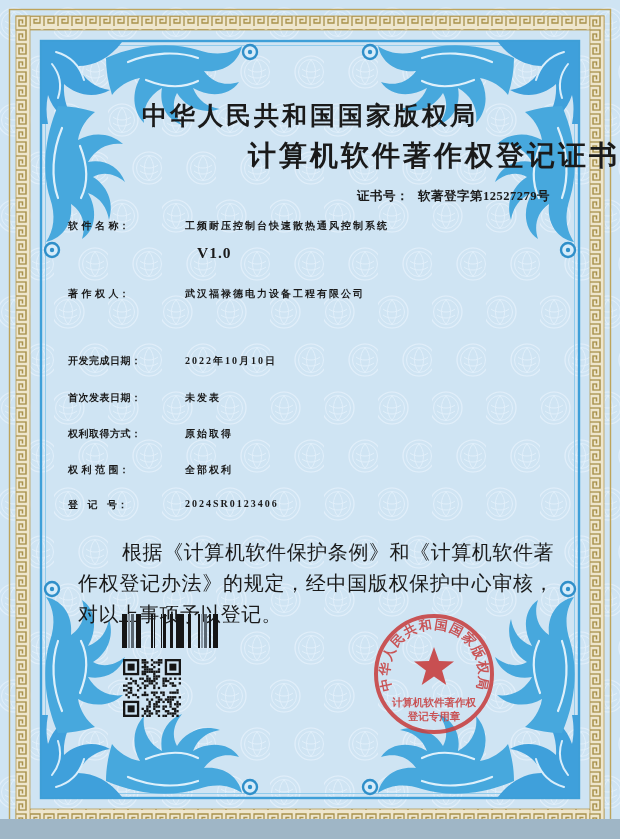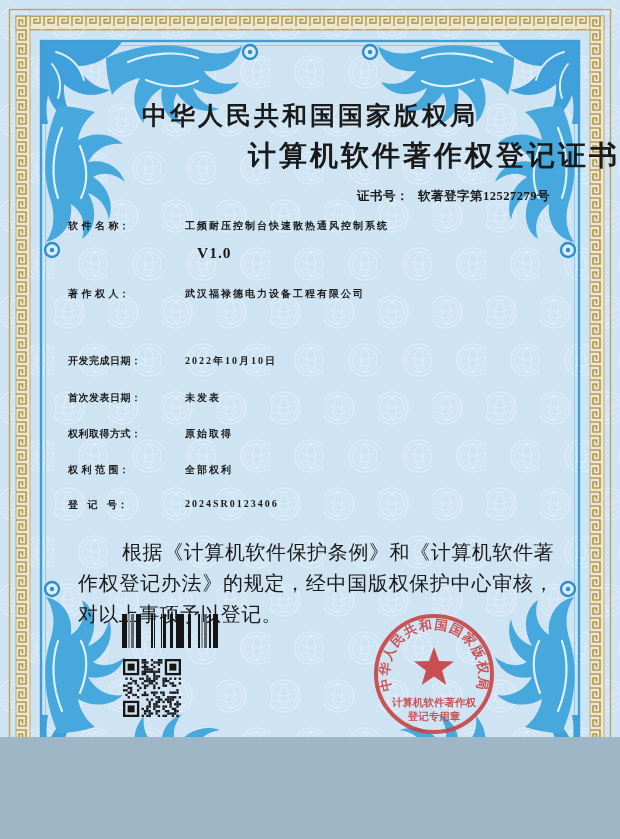--- a/index.html
+++ b/index.html
@@ -1,17 +1,17 @@
 <!DOCTYPE html>
 <html><head>
 <meta charset="utf-8">
 <style>
   html,body{margin:0;padding:0;background:#9fb6c6;}
   .cert{
-    position:relative;width:620px;height:737px;overflow:hidden;
+    position:relative;width:620px;height:819px;overflow:hidden;
     background:#c4b5fd;color:#1a1a1a;
     font-family:"Liberation Serif","DejaVu Serif",serif;
   }
   .cert svg.bg{position:absolute;left:0;top:0;}
   .abs{position:absolute;}
   .authority{left:0;top:99px;width:100%;text-align:center;font-size:25px;font-weight:bold;letter-spacing:3px;}
   .cert-title{left:0;top:137px;width:100%;text-align:right;font-size:28px;font-weight:bold;letter-spacing:3px;}
   .certno{right:70px;top:188px;font-size:12.5px;font-weight:bold;letter-spacing:.5px;text-align:left;}
   .certno .val{margin-left:9px;}
   .frow{left:68px;font-size:10px;font-weight:bold;}

